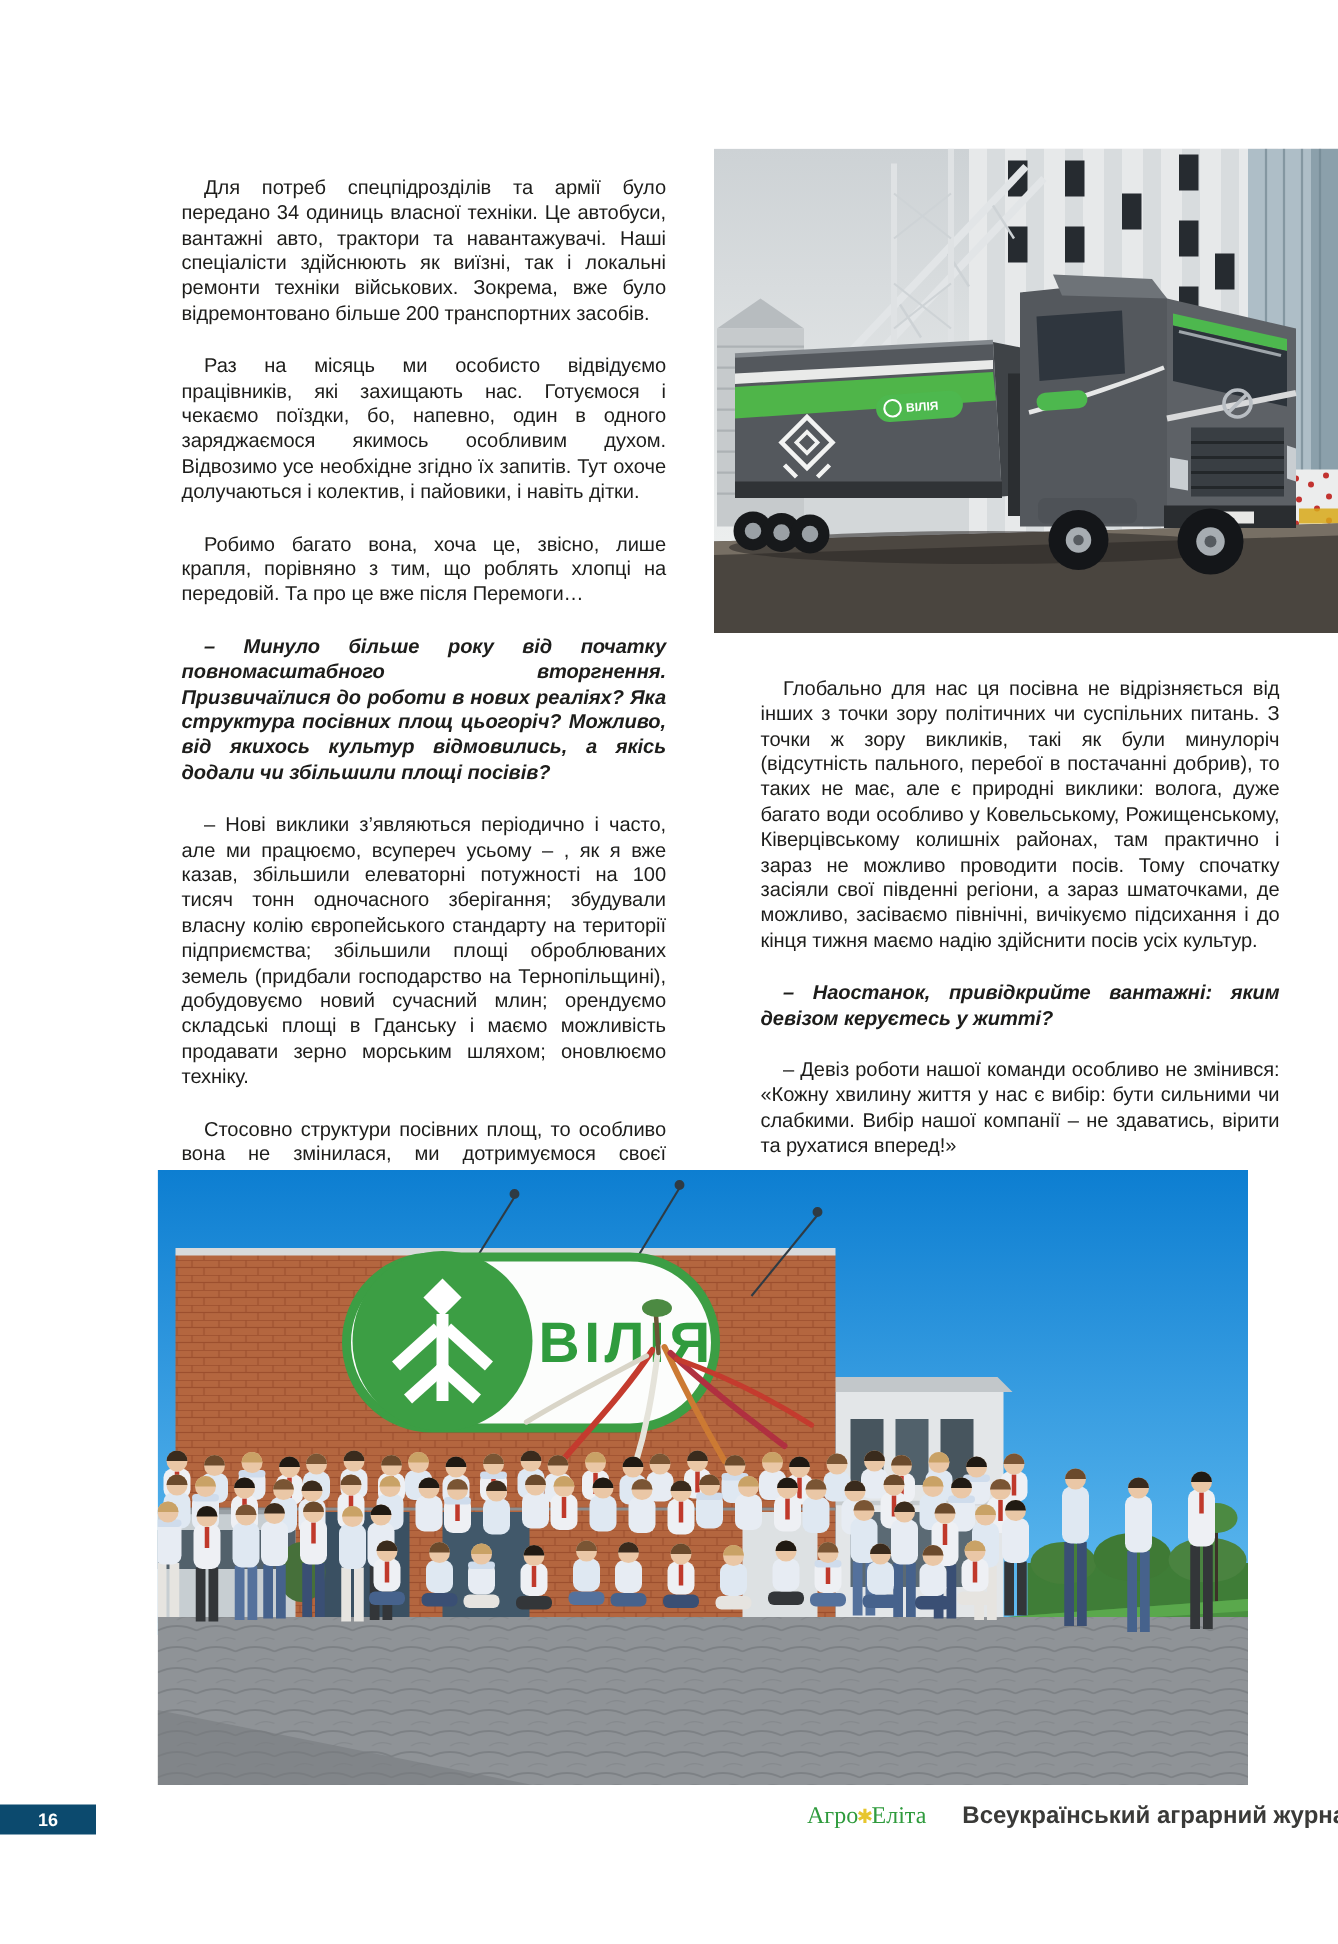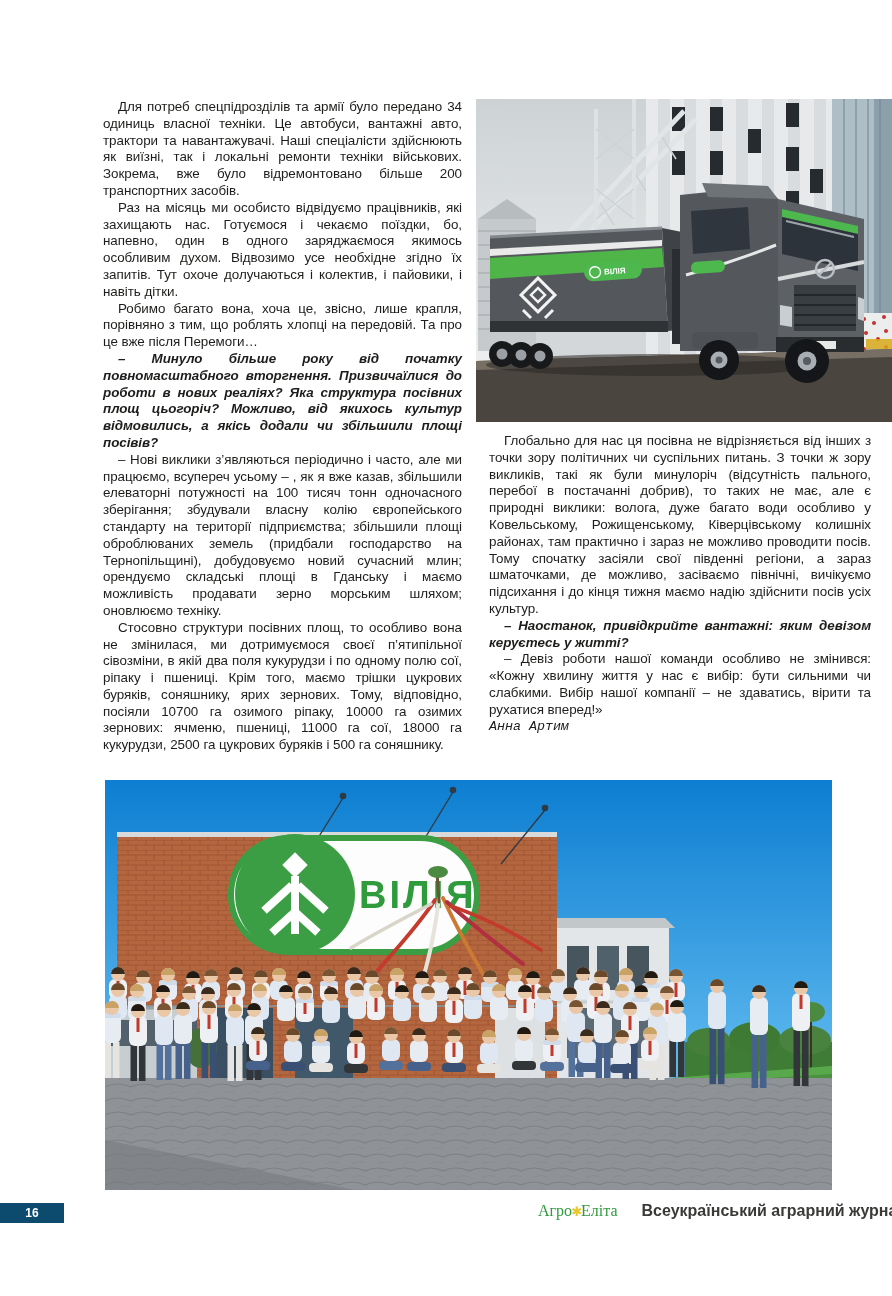--- a/index.html
+++ b/index.html
@@ -1,19 +1,19 @@
 <!DOCTYPE html>
 <html><head>
 <meta charset="utf-8">
 <style>
   html,body{margin:0;padding:0;background:#ffffff;}
   .page{position:relative;width:892px;height:1296px;background:#ffffff;overflow:hidden;
         font-family:"Liberation Sans", sans-serif;color:#1d1d1b;}
   .col{position:absolute;text-align:justify;font-size:13.4px;line-height:16.8px;letter-spacing:-0.05px;}
-  .col p{margin:0;text-indent:15px;}
+  .col p{margin:18px;text-indent:15px;}
   .col p.q{font-weight:700;font-style:italic;}
   .col-left{left:103px;top:99px;width:359px;}
   .col-right{left:489px;top:433px;width:382px;}
   .author{margin-top:17px;padding-right:24px;text-align:left;font-style:italic;text-indent:0 !important;font-family:Liberation Mono, monospace;}
   .photo{position:absolute;overflow:hidden;}
   .photo svg{display:block;}
   .photo-truck{left:476px;top:99px;width:416px;height:323px;}
   .photo-team{left:105px;top:780px;width:727px;height:410px;}
   .pagenum{position:absolute;left:0;top:1203px;width:64px;height:20px;background:#0c4a6e;
            color:#fff;font-weight:700;font-size:12px;display:flex;align-items:center;justify-content:center;}

